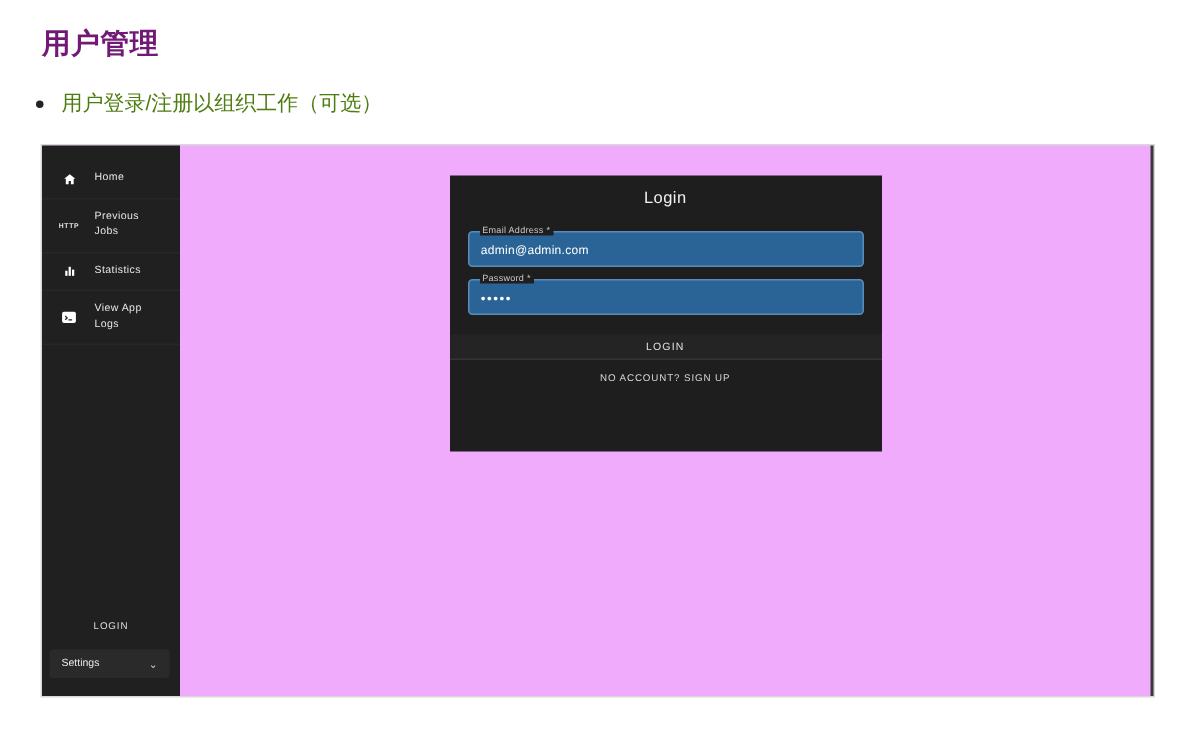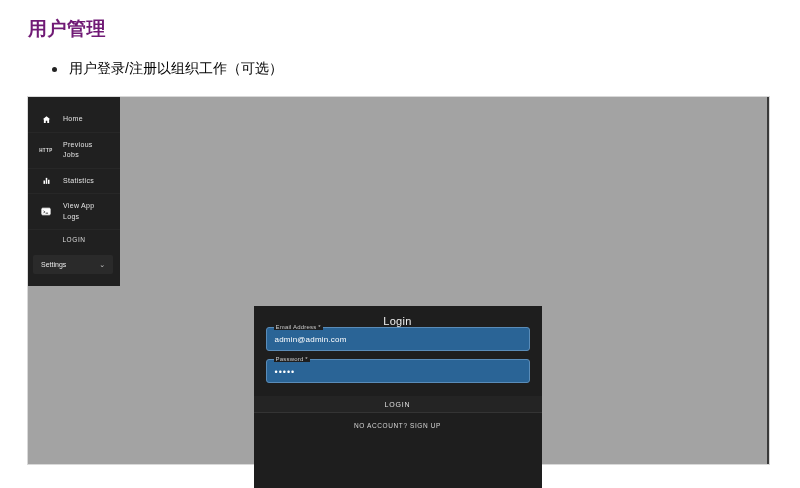--- a/index.html
+++ b/index.html
@@ -2,29 +2,29 @@
 <html><head>
 <meta charset="utf-8">
 <style>
   * { margin:0; padding:0; box-sizing:border-box; }
   html,body { width:800px; height:488px; background:#ffffff;
     font-family:"Liberation Sans", sans-serif; overflow:hidden; }
 
   
   .doc-title { position:absolute; left:28px; top:16px; font-size:19px;
     font-weight:bold; color:#701a75; letter-spacing:0.5px; }
-  .doc-bullet { position:absolute; left:52px; top:60px; font-size:14px;
-    color:#000000; display:flex; align-items:center; }
+  .doc-bullet { position:absolute; left:24px; top:60px; font-size:14px;
+    color:#4d7c0f; display:flex; align-items:center; }
   .doc-bullet .dot { width:5px; height:5px; border-radius:50%;
     background:#222; margin-right:12px; flex:0 0 auto; }
 
   
   .shot { position:absolute; left:28px; top:97px; width:741px; height:367px;
-    background:#a3a3a3; display:flex; border-right:2px solid #3a3a3a;
-    box-shadow:0 0 0 1px rgba(0,0,0,0.15);flex-direction:column; }
+    background:#f0abfc; display:flex; border-right:2px solid #3a3a3a;
+    box-shadow:0 0 0 1px rgba(0,0,0,0.15); }
 
   
   .sidebar { width:92px; background:#202020; display:flex;
     flex-direction:column; padding:10px 0 6px 0; flex:0 0 auto; }
   .nav-item { display:flex; align-items:center; padding:7px 10px;
     color:#e4e4e4; cursor:pointer; border-bottom:1px solid rgba(255,255,255,0.03); }
   .nav-icon { width:16px; display:flex; justify-content:center;
     align-items:center; flex:0 0 auto; }
   .nav-icon svg { display:block; }
   .nav-label { font-size:7px; margin-left:9px; line-height:1.5;
@@ -42,21 +42,21 @@
 
   
   .main { flex:1; position:relative; }
   .card { width:288px; height:184px; background:#1e1e1e; margin:20px auto 0;
     position:relative; }
   .card-title { text-align:center; color:#f0f0f0; font-size:11px;
     padding-top:9px; letter-spacing:0.3px; }
   .field { position:relative; margin:0 12px; height:24px;
     background:#2a6496; border:1px solid #5a8cb8; border-radius:3px;
     cursor:text; }
-  .field.email { margin-top:0; }
+  .field.email { margin-top:16px; }
   .field.password { margin-top:8px; }
   .field-label { position:absolute; top:-4px; left:7px; font-size:6px;
     color:#c9c9c9; background:#1e1e1e; padding:0 2px; letter-spacing:0.2px; }
   .field-value { position:absolute; left:8px; top:50%;
     transform:translateY(-42%); font-size:8px; color:#ffffff;
     letter-spacing:0.2px; }
   .field-value.pw { letter-spacing:1px; font-size:9px; }
   .login-btn { margin-top:13px; height:17px; background:#242424;
     border:none; border-bottom:1px solid #343434; width:100%;
     color:#e0e0e0; font-size:7px; letter-spacing:0.8px; cursor:pointer;

